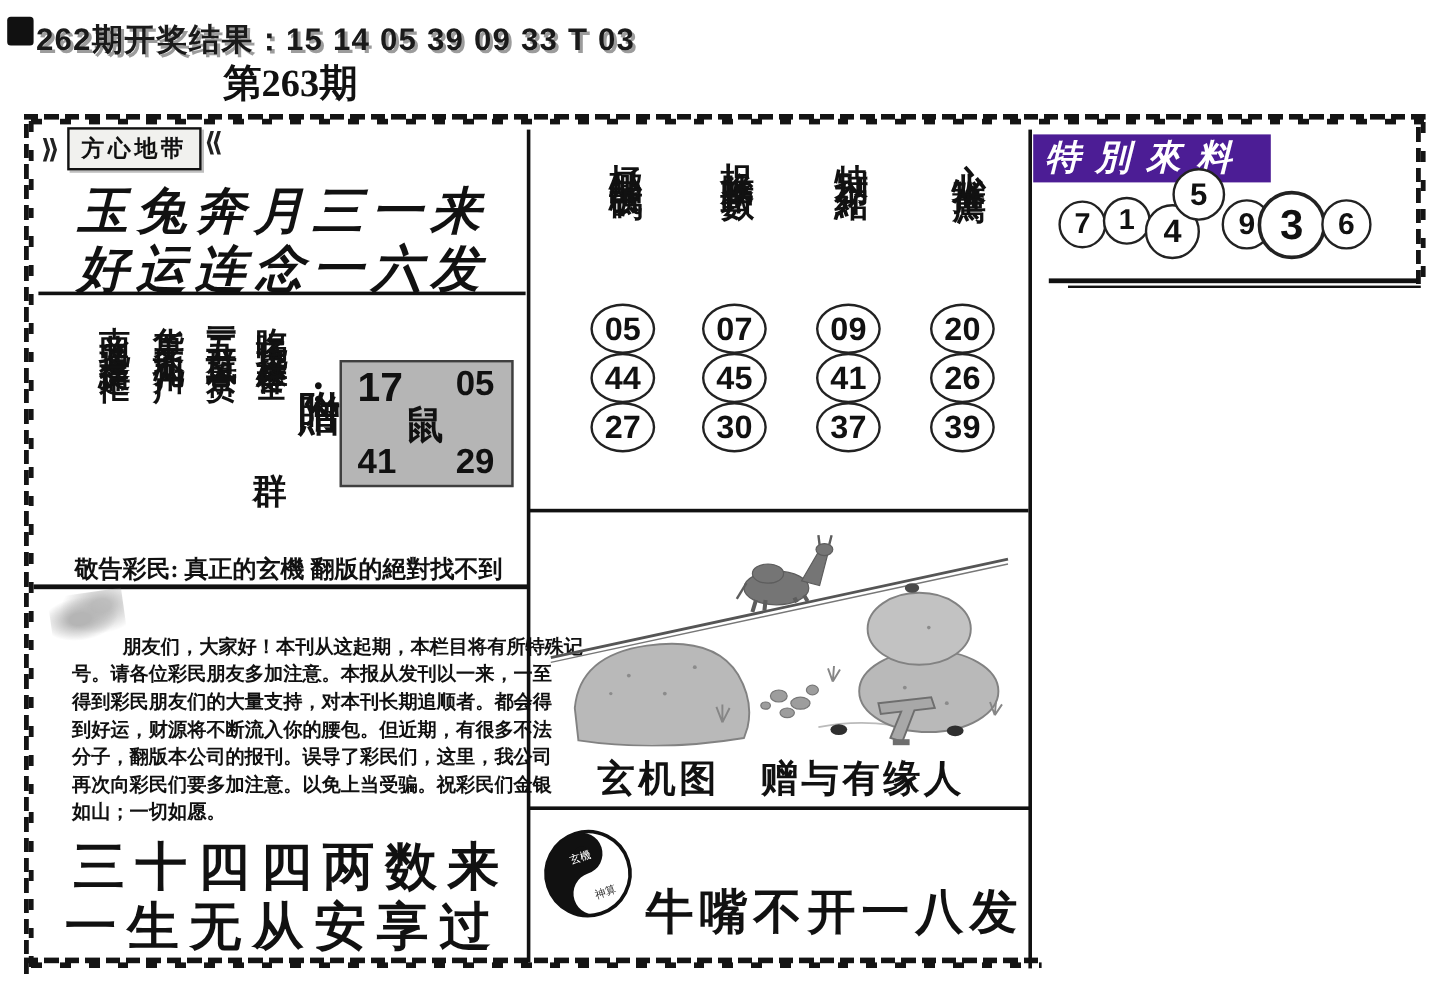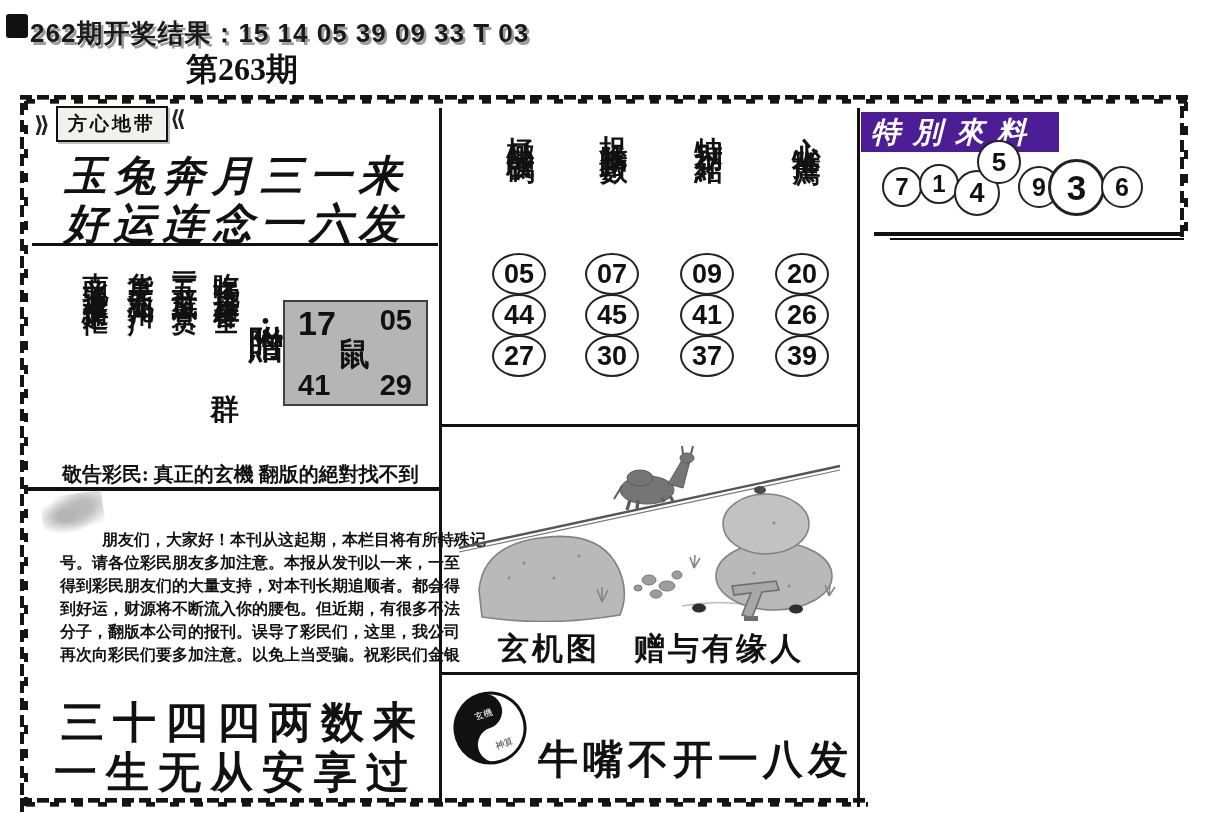--- a/index.html
+++ b/index.html
@@ -82,20 +82,21 @@
               background:radial-gradient(ellipse at 40% 50%, #7a7a7a 0 18%, transparent 60%),
                          radial-gradient(ellipse at 70% 30%, #8a8a8a 0 14%, transparent 55%);"></div>
 
   <div class="abs" style="left:60px;top:528px;width:380px;">
     <div class="para-line indent">朋友们，大家好！本刊从这起期，本栏目将有所特殊记</div>
     <div class="para-line">号。请各位彩民朋友多加注意。本报从发刊以一来，一至</div>
     <div class="para-line">得到彩民朋友们的大量支持，对本刊长期追顺者。都会得</div>
     <div class="para-line">到好运，财源将不断流入你的腰包。但近期，有很多不法</div>
     <div class="para-line">分子，翻版本公司的报刊。误导了彩民们，这里，我公司</div>
     <div class="para-line">再次向彩民们要多加注意。以免上当受骗。祝彩民们金银</div>
+    <div class="para-line">如山；一切如愿。</div>
   </div>
 
   <div class="abs serif poem-big" style="left:42px;top:694px;width:402px;font-size:43px;letter-spacing:9px;text-align:center;">三十四四两数来</div>
   <div class="abs serif poem-big" style="left:35px;top:744px;width:402px;font-size:43px;letter-spacing:9px;">一生无从安享过</div>
 
   <div class="abs vtext serif col-title" style="left:501px;top:114px;height:145px;">極品號碼</div>
   <div class="abs vtext serif col-title" style="left:594px;top:114px;height:145px;">捉膽路數</div>
   <div class="abs vtext serif col-title" style="left:689px;top:114px;height:145px;">特别介紹</div>
   <div class="abs vtext serif col-title" style="left:787px;top:114px;height:145px;">心水推薦</div>
 

